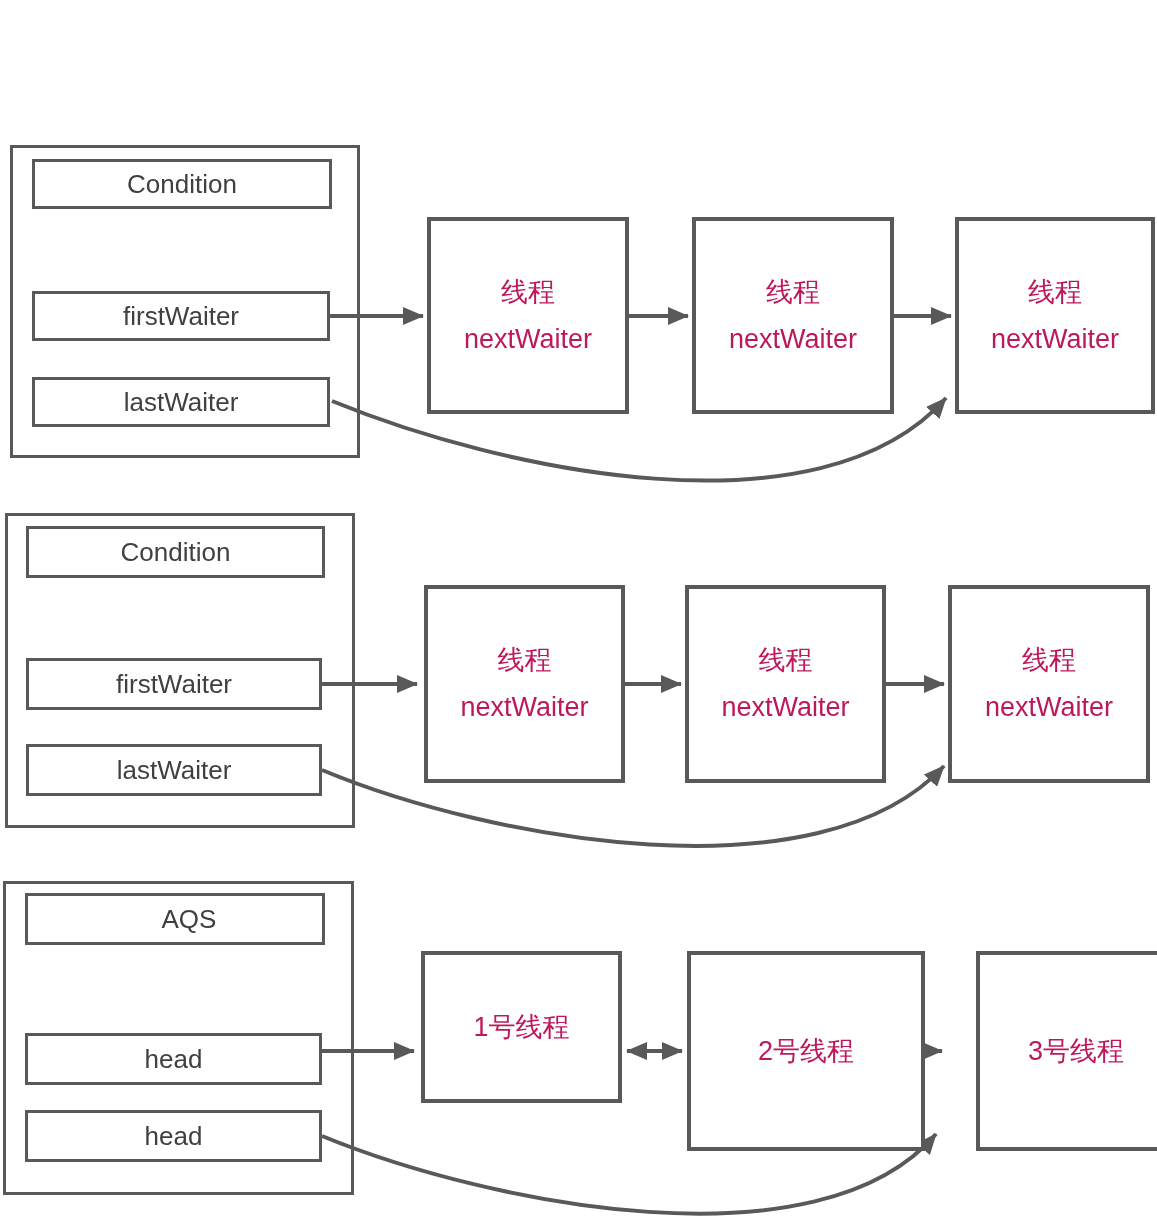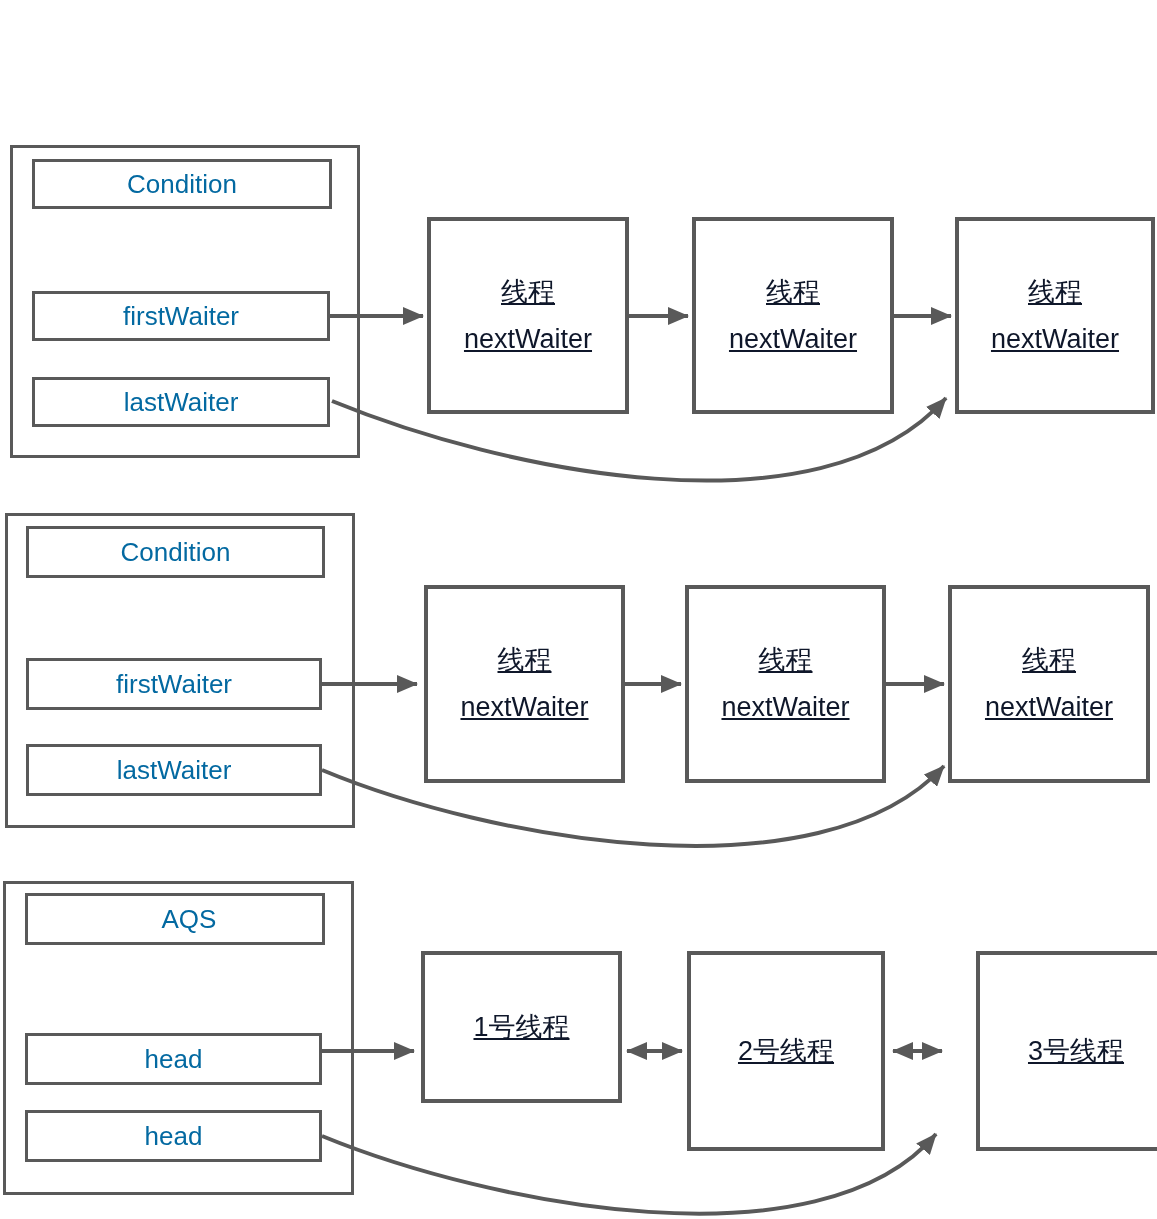--- a/index.html
+++ b/index.html
@@ -21,34 +21,33 @@
     border: 3px solid #595959;
     background: #ffffff;
   }
   .label-box {
     border: 3px solid #595959;
     background: #ffffff;
     display: flex;
     align-items: center;
     justify-content: center;
     font-size: 26px;
-    color: #0369a1;
+    color: #404040;
     z-index: 3;
   }
   .node-box {
     border: 4px solid #595959;
     background: #ffffff;
     display: flex;
     flex-direction: column;
     align-items: center;
     justify-content: center;
     font-size: 27px;
-    color: #0f172a;
+    color: #be185d;
     z-index: 2;
-    text-decoration: underline;
   }
   .node-box .node-line { line-height: 47px; text-align: center; }
   #arrow-layer {
     position: absolute;
     left: 0; top: 0;
     width: 1157px;
     height: 1219px;
     pointer-events: none;
     z-index: 1;
   }
@@ -150,20 +149,20 @@
     <span>head</span>
   </div>
 
   <div class="abs label-box" style="left:25px; top:1110px; width:297px; height:52px;">
     <span>head</span>
   </div>
 
   <div class="abs node-box" style="left:421px; top:951px; width:201px; height:152px;">
     <div class="node-line">1号线程</div>
   </div>
-  <div class="abs node-box" style="left:687px; top:951px; width:198px; height:200px;">
+  <div class="abs node-box" style="left:687px; top:951px; width:238px; height:200px;">
     <div class="node-line">2号线程</div>
   </div>
   <div class="abs node-box" style="left:976px; top:951px; width:200px; height:200px;">
     <div class="node-line">3号线程</div>
   </div>
 
 </div>
 
 </body></html>

